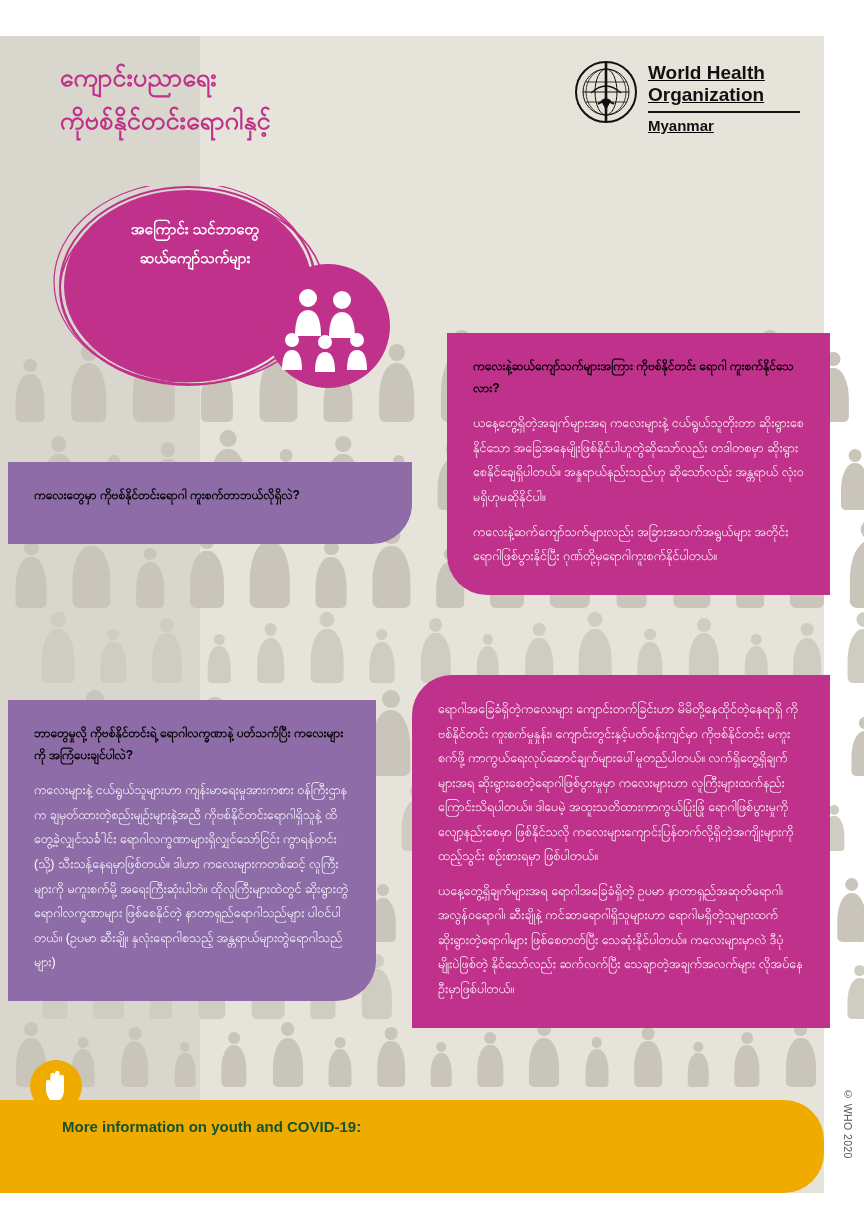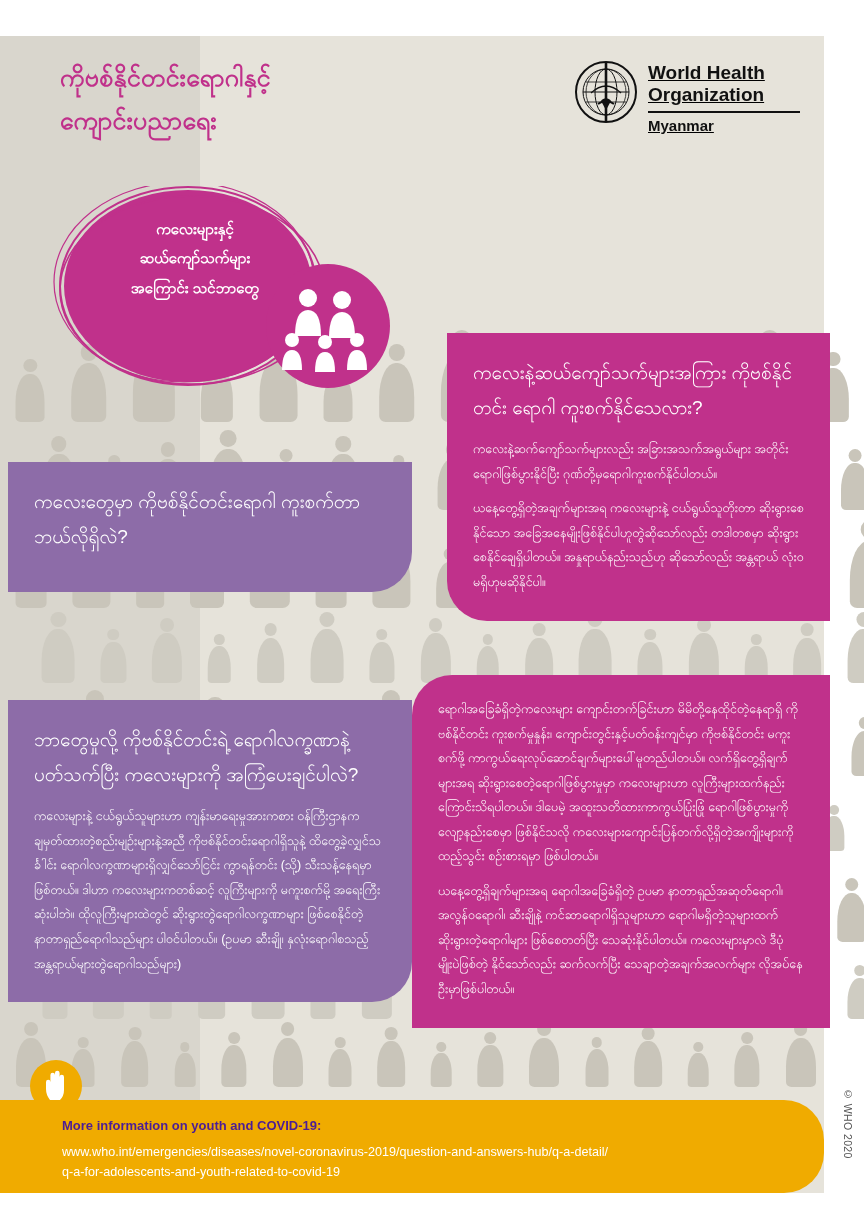--- a/index.html
+++ b/index.html
@@ -133,24 +133,24 @@
     font-size: 15px;
     line-height: 1.95;
     font-weight: bold;
   }
   
   .box {
     position: absolute;
     padding: 22px 26px 26px 26px;
   }
   .box h3 {
-    font-size: 19px;
+    font-size: 12px;
     line-height: 1.85;
-    font-weight: normal;
-    color: #ffffff;
+    font-weight: bold;
+    color: #000000;
     margin-bottom: 12px;
   }
   .box p {
     font-size: 12.6px;
     line-height: 1.95;
     color: #ffffff;
     margin-bottom: 10px;
   }
   .box p:last-child { margin-bottom: 0; }
 
@@ -162,21 +162,21 @@
     width: 383px;
     border-radius: 0 0 0 40px;
   }
   #box-q2 {
     left: 8px; top: 462px;
     width: 404px;
     border-radius: 0 0 40px 0;
   }
   #box-q3 {
     left: 8px; top: 700px;
-    width: 404px;
+    width: 368px;
     border-radius: 0 0 40px 0;
   }
   #box-q4 {
     left: 412px; top: 675px;
     width: 418px;
     border-radius: 40px 0 0 0;
   }
   
   .hand-circle {
     position: absolute;
@@ -192,23 +192,23 @@
   
   .footer {
     position: absolute;
     left: 0; top: 1100px;
     width: 824px; height: 93px;
     background: #f0ab00;
     border-radius: 0 40px 40px 0;
     padding: 18px 0 0 62px;
   }
   .footer-title {
-    font-size: 13px;
+    font-size: 15px;
     font-weight: bold;
-    color: #4c1d95;
+    color: #14532d;
     margin-bottom: 9px;
   }
   .footer-url {
     font-size: 12.6px;
     line-height: 1.6;
     color: #ffffff;
     max-width: 700px;
     word-break: break-all;
   }
   .copyright {
@@ -798,22 +798,22 @@
           <div class="body" style="width: 25.3184px; height: 41.8744px; top: 13.1656px; background: rgb(201, 197, 186);"></div>
         </div>
         <div class="fig" style="width: 30.0288px; height: 65.28px;">
           <div class="head" style="width: 13.8132px; height: 13.8132px; background: rgb(201, 197, 186);"></div>
           <div class="body" style="width: 30.0288px; height: 49.665px; top: 15.615px; background: rgb(201, 197, 186);"></div>
         </div>
       </div>
     </div>
 
   <div class="header-title">
+    <div class="title-line">ကျောင်းပညာရေး</div>
     <div class="title-line">ကိုဗစ်နိုင်တင်းရောဂါနှင့်</div>
-    <div class="title-line">ကျောင်းပညာရေး</div>
   </div>
 
   <div class="who-logo">
     <div class="who-emblem">
       <svg viewBox="0 0 64 64" width="64" height="64" aria-hidden="true">
         <circle cx="32" cy="32" r="30" fill="none" stroke="#111" stroke-width="2"></circle>
         <circle cx="32" cy="32" r="23" fill="none" stroke="#111" stroke-width="1"></circle>
         <ellipse cx="32" cy="32" rx="11" ry="23" fill="none" stroke="#111" stroke-width="1"></ellipse>
         <ellipse cx="32" cy="32" rx="20" ry="23" fill="none" stroke="#111" stroke-width="0.8"></ellipse>
         <line x1="9" y1="32" x2="55" y2="32" stroke="#111" stroke-width="1"></line>
@@ -848,29 +848,28 @@
         <circle cx="252" cy="154" r="7"></circle>
         <path d="M242 184 q0 -20 10 -20 q10 0 10 20 z"></path>
         <circle cx="285" cy="156" r="7"></circle>
         <path d="M275 186 q0 -20 10 -20 q10 0 10 20 z"></path>
         <circle cx="317" cy="154" r="7"></circle>
         <path d="M307 184 q0 -20 10 -20 q10 0 10 20 z"></path>
       </g>
     </svg>
   </div>
   <div class="circle-text">
-    <div>ကလေးများနှင့်</div>
+    <div>အကြောင်း သင်ဘာတွေ</div>
     <div>ဆယ်ကျော်သက်များ</div>
-    <div>အကြောင်း သင်ဘာတွေ</div>
   </div>
 
   <div class="box box-magenta" id="box-q1">
     <h3>ကလေးနဲ့ဆယ်ကျော်သက်များအကြား ကိုဗစ်နိုင်တင်း ရောဂါ ကူးစက်နိုင်သေလား?</h3>
+    <p>ယနေ့တွေ့ရှိတဲ့အချက်များအရ ကလေးများနဲ့ ငယ်ရွယ်သူတိုးတာ ဆိုးရွားစေနိုင်သော အခြေအနေမျိုးဖြစ်နိုင်ပါဟူတွဲဆိုသော်လည်း တဒါတစမှာ ဆိုးရွားစေနိုင်ချေရှိပါတယ်။ အနှုရာယ်နည်းသည်ဟု ဆိုသော်လည်း အန္တရာယ် လုံးဝမရှိဟုမဆိုနိုင်ပါ။</p>
     <p>ကလေးနဲ့ဆက်ကျော်သက်များလည်း အခြားအသက်အရွယ်များ အတိုင်း ရောဂါဖြစ်ပွားနိုင်ပြီး ဂုဏ်တို့မှရောဂါကူးစက်နိုင်ပါတယ်။</p>
-    <p>ယနေ့တွေ့ရှိတဲ့အချက်များအရ ကလေးများနဲ့ ငယ်ရွယ်သူတိုးတာ ဆိုးရွားစေနိုင်သော အခြေအနေမျိုးဖြစ်နိုင်ပါဟူတွဲဆိုသော်လည်း တဒါတစမှာ ဆိုးရွားစေနိုင်ချေရှိပါတယ်။ အနှုရာယ်နည်းသည်ဟု ဆိုသော်လည်း အန္တရာယ် လုံးဝမရှိဟုမဆိုနိုင်ပါ။</p>
   </div>
 
   <div class="box box-purple" id="box-q2">
     <h3>ကလေးတွေမှာ ကိုဗစ်နိုင်တင်းရောဂါ ကူးစက်တာဘယ်လိုရှိလဲ?</h3>
   </div>
 
   <div class="box box-purple" id="box-q3">
     <h3>ဘာတွေမှုလို့ ကိုဗစ်နိုင်တင်းရဲ့ ရောဂါလက္ခဏာနဲ့ ပတ်သက်ပြီး ကလေးများကို အကြံပေးချင်ပါလဲ?</h3>
     <p>ကလေးများနဲ့ ငယ်ရွယ်သူများဟာ ကျန်းမာရေးမှုအားကစား ဝန်ကြီးဌာနက ချမှတ်ထားတဲ့စည်းမျဉ်းများနဲ့အညီ ကိုဗစ်နိုင်တင်းရောဂါရှိသူနဲ့ ထိတွေ့ခဲ့လျှင်သင်္ခါင်း ရောဂါလက္ခဏာများရှိလျှင်သော်ငြင်း ကွာရန်တင်း (သို့) သီးသန့်နေရမှာဖြစ်တယ်။ ဒါဟာ ကလေးများကတစ်ဆင့် လူကြီးများကို မကူးစက်မို့ အရေးကြီးဆုံးပါဘဲ။ ထိုလူကြီးများထဲတွင် ဆိုးရွားတွဲရောဂါလက္ခဏာများ ဖြစ်စေနိုင်တဲ့ နာတာရှည်ရောဂါသည်များ ပါဝင်ပါတယ်။ (ဥပမာ ဆီးချို၊ နှလုံးရောဂါစသည့် အန္တရာယ်များတွဲရောဂါသည်များ)</p>
   </div>
@@ -881,21 +880,17 @@
   </div>
 
   <div class="hand-circle">
     <svg width="30" height="32" viewBox="0 0 30 32" aria-hidden="true">
       <path d="M9 30 q-4 -5 -4 -11 v-7 a2.2 2.2 0 0 1 4.4 0 v4 V5 a2.3 2.3 0 0 1 4.6 0 v9 V3 a2.3 2.3 0 0 1 4.6 0 v11 V7 a2.2 2.2 0 0 1 4.4 0 v13 q0 6 -4 10 z" fill="#ffffff"></path>
     </svg>
   </div>
 
   <div class="footer">
     <div class="footer-title">More information  on youth and COVID-19:</div>
-    <div class="footer-url">
-      <span>www.who.int/emergencies/diseases/novel-coronavirus-2019/question-and-answers-hub/q-a-detail/</span><br>
-      <span>q-a-for-adolescents-and-youth-related-to-covid-19</span>
-    </div>
   </div>
 
   <div class="copyright">© WHO 2020</div>
 
 </div>
 
 </body></html>

